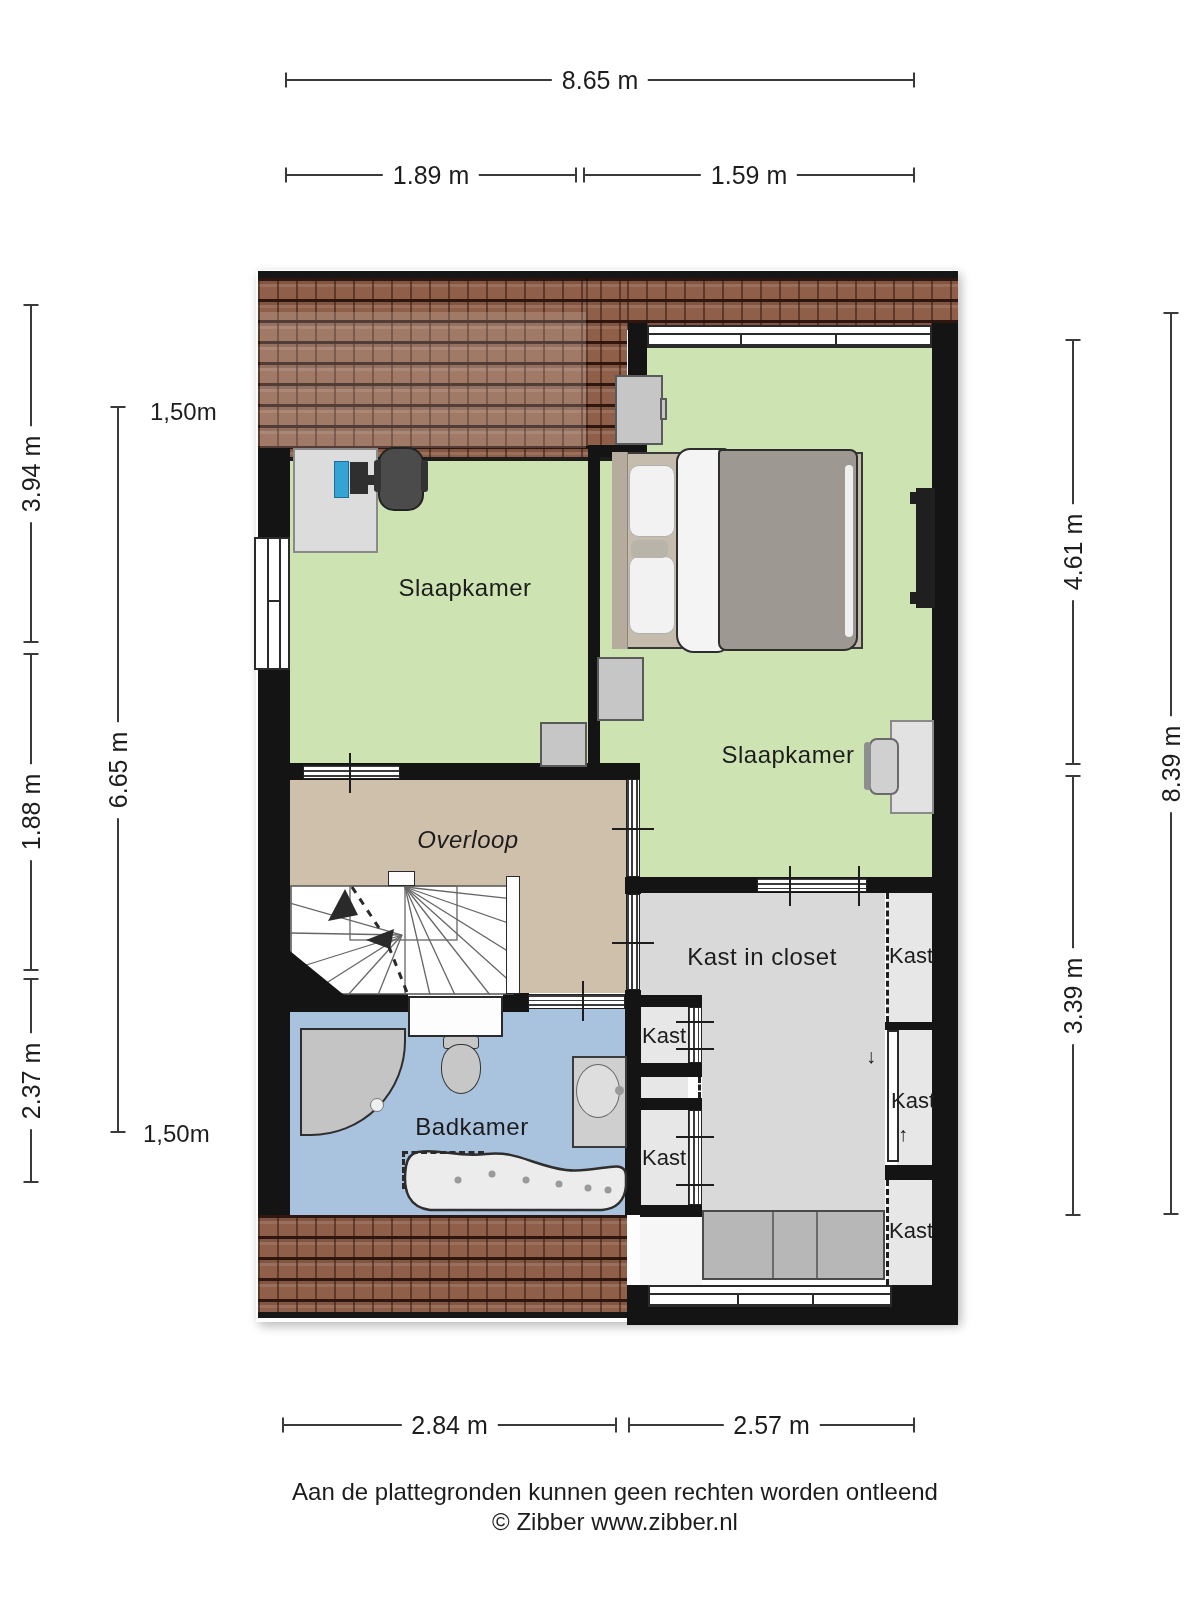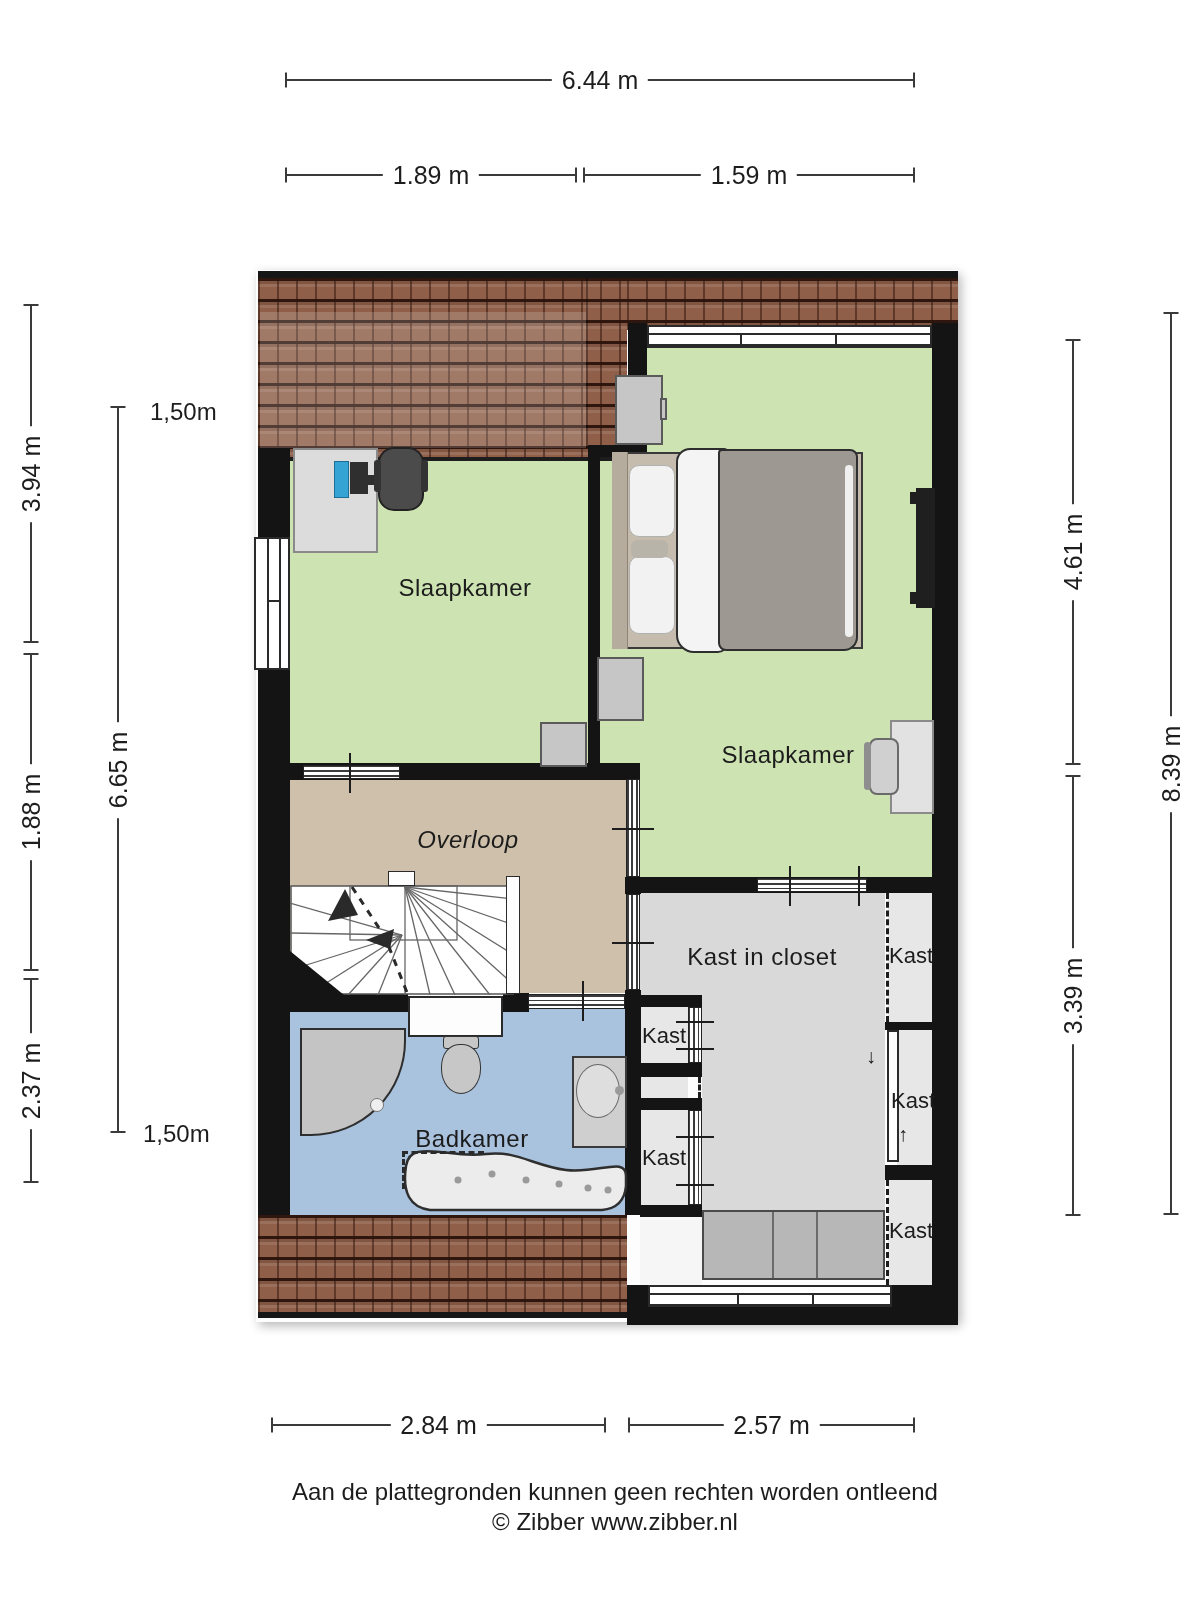--- a/index.html
+++ b/index.html
@@ -232,45 +232,45 @@
         <circle cx="192" cy="44" r="3.5"></circle>
         <circle cx="212" cy="46" r="3.5"></circle>
     </g>
   </svg>
   <div class="dash-h" style="left:402px;top:1151px;width:82px;"></div>
   <div class="dash-v" style="left:402px;top:1151px;height:38px;"></div>
 
   <div class="room-label" style="left:465px;top:588px;">Slaapkamer</div>
   <div class="room-label" style="left:788px;top:755px;">Slaapkamer</div>
   <div class="room-label" style="left:468px;top:840px;font-style:italic;">Overloop</div>
-  <div class="room-label" style="left:472px;top:1127px;margin-top:12px;">Badkamer</div>
+  <div class="room-label" style="left:472px;top:1127px;">Badkamer</div>
   <div class="room-label" style="left:762px;top:957px;">Kast in closet</div>
   <div class="kast-label" style="left:664px;top:1036px;">Kast</div>
   <div class="kast-label" style="left:664px;top:1158px;">Kast</div>
   <div class="kast-label" style="left:911px;top:956px;">Kast</div>
   <div class="kast-label" style="left:913px;top:1101px;">Kast</div>
   <div class="kast-label" style="left:911px;top:1231px;">Kast</div>
 
   <div class="hdim" style="left:285px;top:79px;width:630px;">
     <div class="tick" style="left:0;"></div>
       <div class="tick" style="right:0;"></div>
-    <span class="lbl">6.44 m</span>
+    <span class="lbl">8.65 m</span>
   </div>
   <div class="hdim" style="left:285px;top:174px;width:292px;">
     <div class="tick" style="left:0;"></div>
       <div class="tick" style="right:0;"></div>
     <span class="lbl">1.89 m</span>
   </div>
   <div class="hdim" style="left:583px;top:174px;width:332px;">
     <div class="tick" style="left:0;"></div>
       <div class="tick" style="right:0;"></div>
     <span class="lbl">1.59 m</span>
   </div>
 
-  <div class="hdim" style="left:271px;top:1424px;width:335px;">
+  <div class="hdim" style="left:282px;top:1424px;width:335px;">
     <div class="tick" style="left:0;"></div>
       <div class="tick" style="right:0;"></div>
     <span class="lbl">2.84 m</span>
   </div>
   <div class="hdim" style="left:628px;top:1424px;width:287px;">
     <div class="tick" style="left:0;"></div>
       <div class="tick" style="right:0;"></div>
     <span class="lbl">2.57 m</span>
   </div>
 

